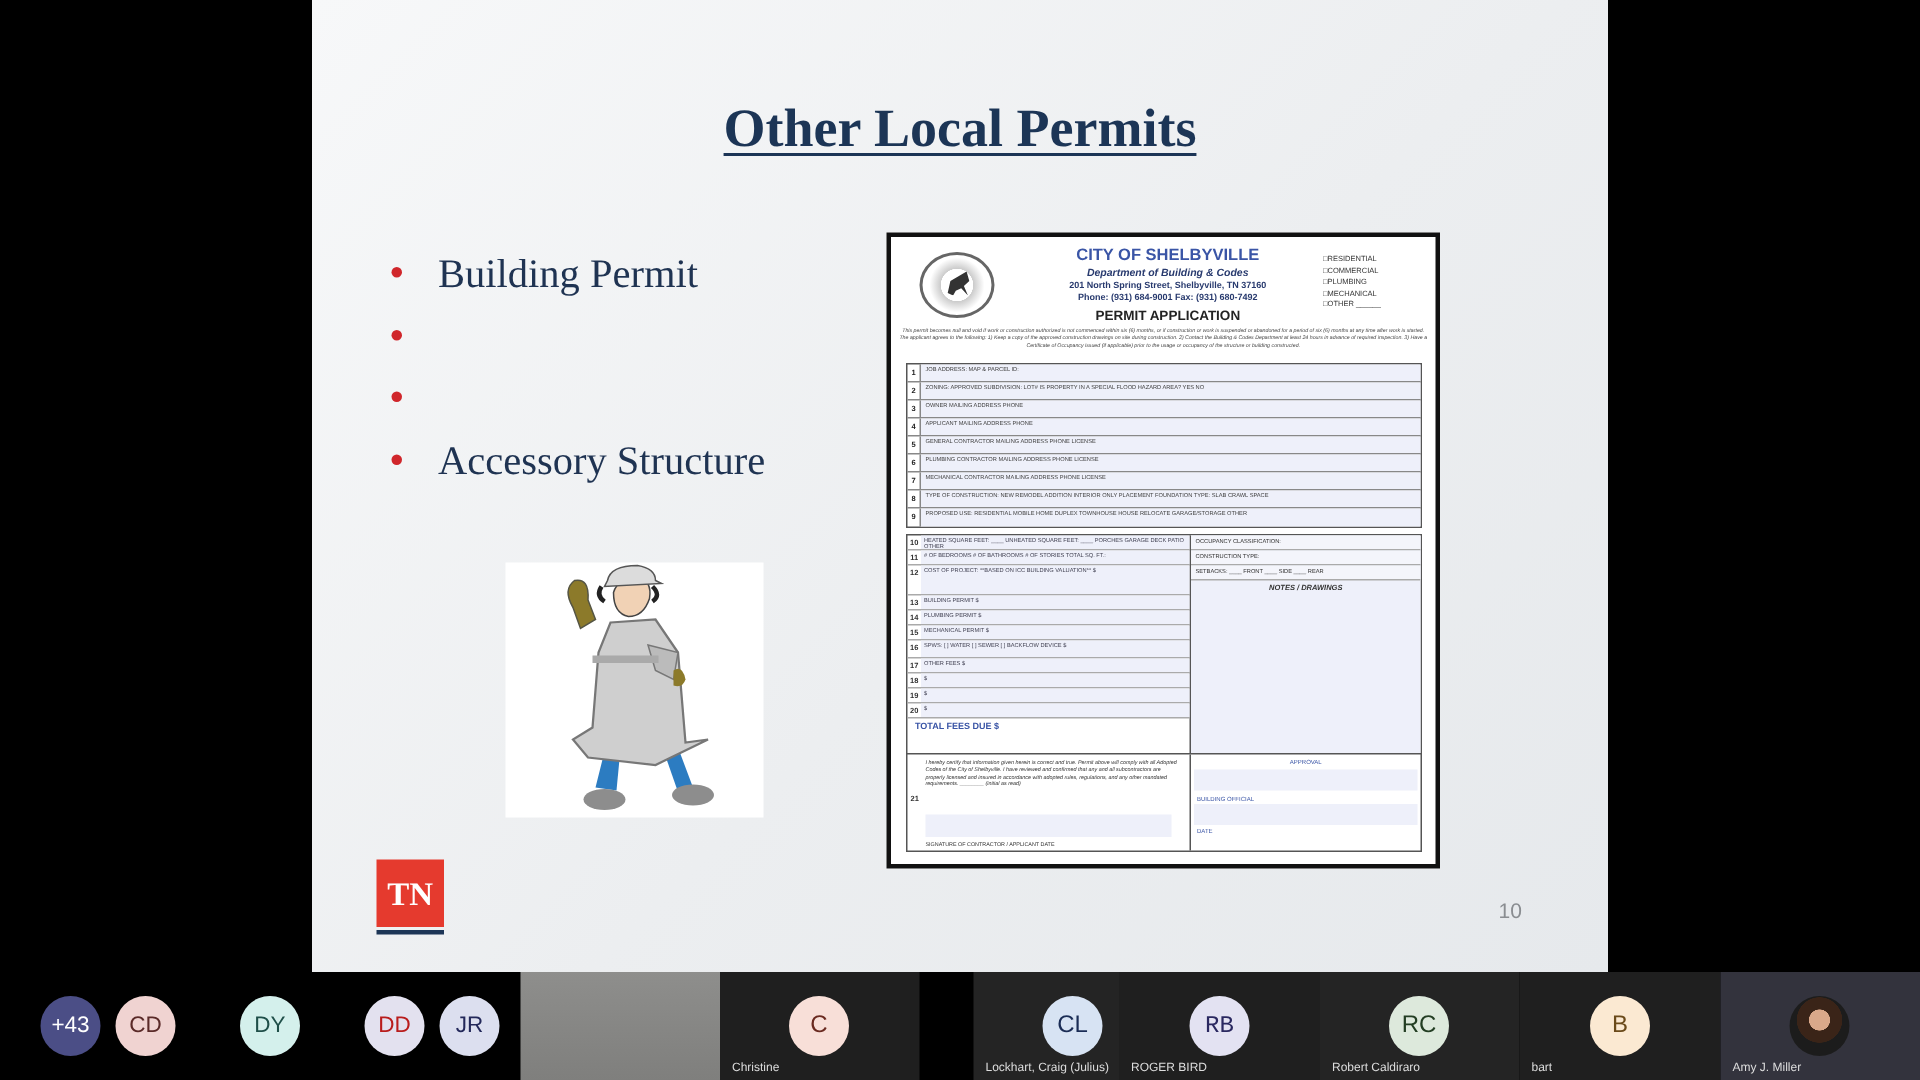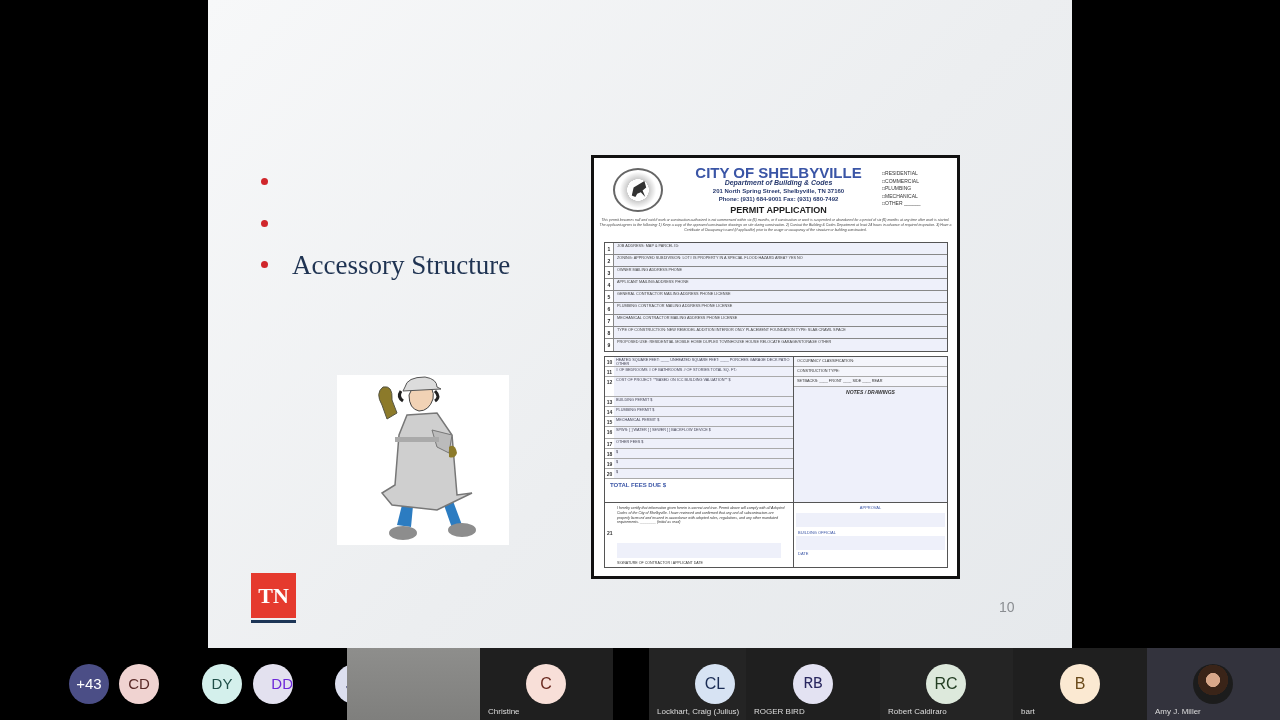--- a/index.html
+++ b/index.html
@@ -15,21 +15,21 @@
   .bullets li .dot { position: absolute; left: 3px; top: 15px; width: 7px; height: 7px; border-radius: 50%; background: #d0262b; }
   .gadget { position: absolute; left: 129px; top: 375px; width: 172px; height: 170px; background: #fff; }
   .tn-logo { position: absolute; left: 43px; top: 573px; width: 61px; height: 50px; }
   .tn-logo .box { width: 45px; height: 45px; background: #e53a2e; color: #fff; font-family: "Liberation Serif", serif; font-weight: bold; font-size: 22px; text-align: center; line-height: 46px; }
   .tn-logo .bar { width: 45px; height: 3px; background: #1c3556; margin-top: 2px; }
   .page-num { position: absolute; left: 791px; top: 599px; font-size: 14px; color: #8a8d91; }
 
   .form { position: absolute; left: 383px; top: 155px; width: 369px; height: 424px; background: #fff; border: 3px solid #111; overflow: hidden; font-size: 4px; color: #333; }
   .form .seal { position: absolute; left: 19px; top: 10px; width: 50px; height: 44px; border-radius: 50%; border: 2px solid #666; background: radial-gradient(circle, #fff 35%, #ccc 36%, #fff 60%); }
   .form .seal::after { content: ""; position: absolute; left: 15px; top: 11px; width: 18px; height: 16px; background: #333; clip-path: polygon(10% 90%, 20% 40%, 50% 20%, 80% 0%, 90% 40%, 70% 60%, 85% 100%, 60% 70%, 40% 80%, 30% 100%); }
-  .form .city { position: absolute; left: 0; width: 369px; top: 6px; text-align: center; font-weight: bold; font-size: 15px; color: #3a55a6; }
+  .form .city { position: absolute; left: 0; width: 369px; top: 6px; text-align: center; font-weight: bold; font-size: 11px; color: #3a55a6; }
   .form .dept { position: absolute; left: 0; width: 369px; top: 21px; text-align: center; font-weight: bold; font-style: italic; font-size: 7px; color: #283a6e; }
   .form .addr { position: absolute; left: 0; width: 369px; top: 30px; text-align: center; font-weight: bold; font-size: 6px; color: #283a6e; }
   .form .phone { position: absolute; left: 0; width: 369px; top: 38px; text-align: center; font-weight: bold; font-size: 6px; color: #283a6e; }
   .form .ptitle { position: absolute; left: 0; width: 369px; top: 47px; text-align: center; font-weight: bold; font-size: 9px; color: #222; }
   .form .types { position: absolute; left: 288px; top: 12px; font-size: 5px; color: #333; line-height: 7.5px; }
   .form .types span::before { content: "\25A1 "; }
   .form .notice { position: absolute; left: 4px; top: 60px; width: 355px; font-size: 3.5px; font-style: italic; color: #444; line-height: 5px; text-align: center; }
   .form .grid { position: absolute; left: 10px; top: 84px; width: 344px; border: 1px solid #555; }
   .form .row { display: flex; height: 12px; border-bottom: 1px solid #888; }
   .form .num { width: 9px; border-right: 1px solid #888; font-weight: bold; font-size: 5px; text-align: center; line-height: 12px; color: #222; }
@@ -48,32 +48,34 @@
   .form .bottom .bl .cert { position: absolute; left: 12px; top: 3px; width: 170px; font-size: 3.6px; font-style: italic; line-height: 4.8px; }
   .form .bottom .bl .sig { position: absolute; left: 12px; top: 40px; width: 164px; height: 15px; background: #eef0fa; }
   .form .bottom .bl .siglbl { position: absolute; left: 12px; top: 58px; font-size: 3.6px; text-transform: uppercase; }
   .form .bottom .bl .n21 { position: absolute; left: 2px; top: 27px; font-weight: bold; font-size: 5px; }
   .form .bottom .br { flex: 1; position: relative; }
   .form .bottom .br .appr { text-align: center; font-size: 4px; color: #3a55a6; padding-top: 2px; text-transform: uppercase; }
   .form .bottom .br .shade { position: absolute; left: 2px; right: 2px; height: 14px; background: #eef0fa; }
   .form .bottom .br .lbl { position: absolute; left: 4px; font-size: 4px; color: #3a55a6; text-transform: uppercase; }
 
   .strip { position: absolute; left: 0; top: 648px; width: 1280px; height: 72px; background: #000; }
-  .avatar-bubble { position: absolute; top: 664px; width: 40px; height: 40px; border-radius: 50%; font-size: 15px; text-align: center; line-height: 40px; margin-left: 42px; }
+  .avatar-bubble { position: absolute; top: 664px; width: 40px; height: 40px; border-radius: 50%; font-size: 15px; text-align: center; line-height: 40px; }
   .tile { position: absolute; top: 648px; height: 72px; background: #1f1f1f; }
   .tile .av { position: absolute; top: 16px; width: 40px; height: 40px; border-radius: 50%; text-align: center; line-height: 40px; font-size: 16px; }
   .tile .nm { position: absolute; left: 8px; bottom: 4px; font-size: 8px; color: #ddd; }
   .video-gray { position: absolute; left: 347px; top: 648px; width: 133px; height: 72px; background: linear-gradient(180deg, #8e8e8c, #7f7f7d); }
 </style>
 </head>
 <body>
 
 <div class="stage">
   <div class="slide">
+    <div class="slide-title">Other Local Permits</div>
     <ul class="bullets">
+      <li><span class="dot"></span><span>Building Permit</span></li>
       <li><span class="dot"></span></li>
       <li><span class="dot"></span></li>
       <li><span class="dot"></span><span>Accessory Structure</span></li>
     </ul>
 
     <div class="gadget">
       <svg width="172" height="170" viewBox="0 0 172 170">
         <path d="M60 150 L70 110 L78 110 L74 152 Z" fill="#2c7cc1"></path>
         <path d="M100 110 L110 110 L125 150 L115 153 Z" fill="#2c7cc1"></path>
         <ellipse cx="66" cy="158" rx="14" ry="7" fill="#8d8d8d"></ellipse>
@@ -225,21 +227,21 @@
       </div>
     </div>
   </div>
 </div>
 
 <div class="strip"></div>
 
 <div class="avatar-bubble" style="left:27px;background:#4b4e86;color:#fff;">+43</div>
 <div class="avatar-bubble" style="left:77px;background:#f0d3d1;color:#5a2a28;">CD</div>
 <div class="avatar-bubble" style="left:160px;background:#d4f0ec;color:#1f4f49;">DY</div>
-<div class="avatar-bubble" style="left:211px;background:#e3e1ef;color:#6d28d9;text-align:right;">DD</div>
+<div class="avatar-bubble" style="left:243px;background:#e3e1ef;color:#b91c1c;">DD</div>
 <div class="avatar-bubble" style="left:293px;background:#dcdfef;color:#23285a;">JR</div>
 
 <div class="video-gray"></div>
 
 <div class="tile" style="left:480px;width:133px;">
   <div class="av" style="left:46px;background:#f8dfd8;color:#6a2a20;">C</div>
   <div class="nm">Christine</div>
 </div>
 <div class="tile" style="left:613px;width:133px;background:#242424;margin-left:36px;">
   <div class="av" style="left:46px;background:#d7e3f3;color:#1a2c55;">CL</div>

